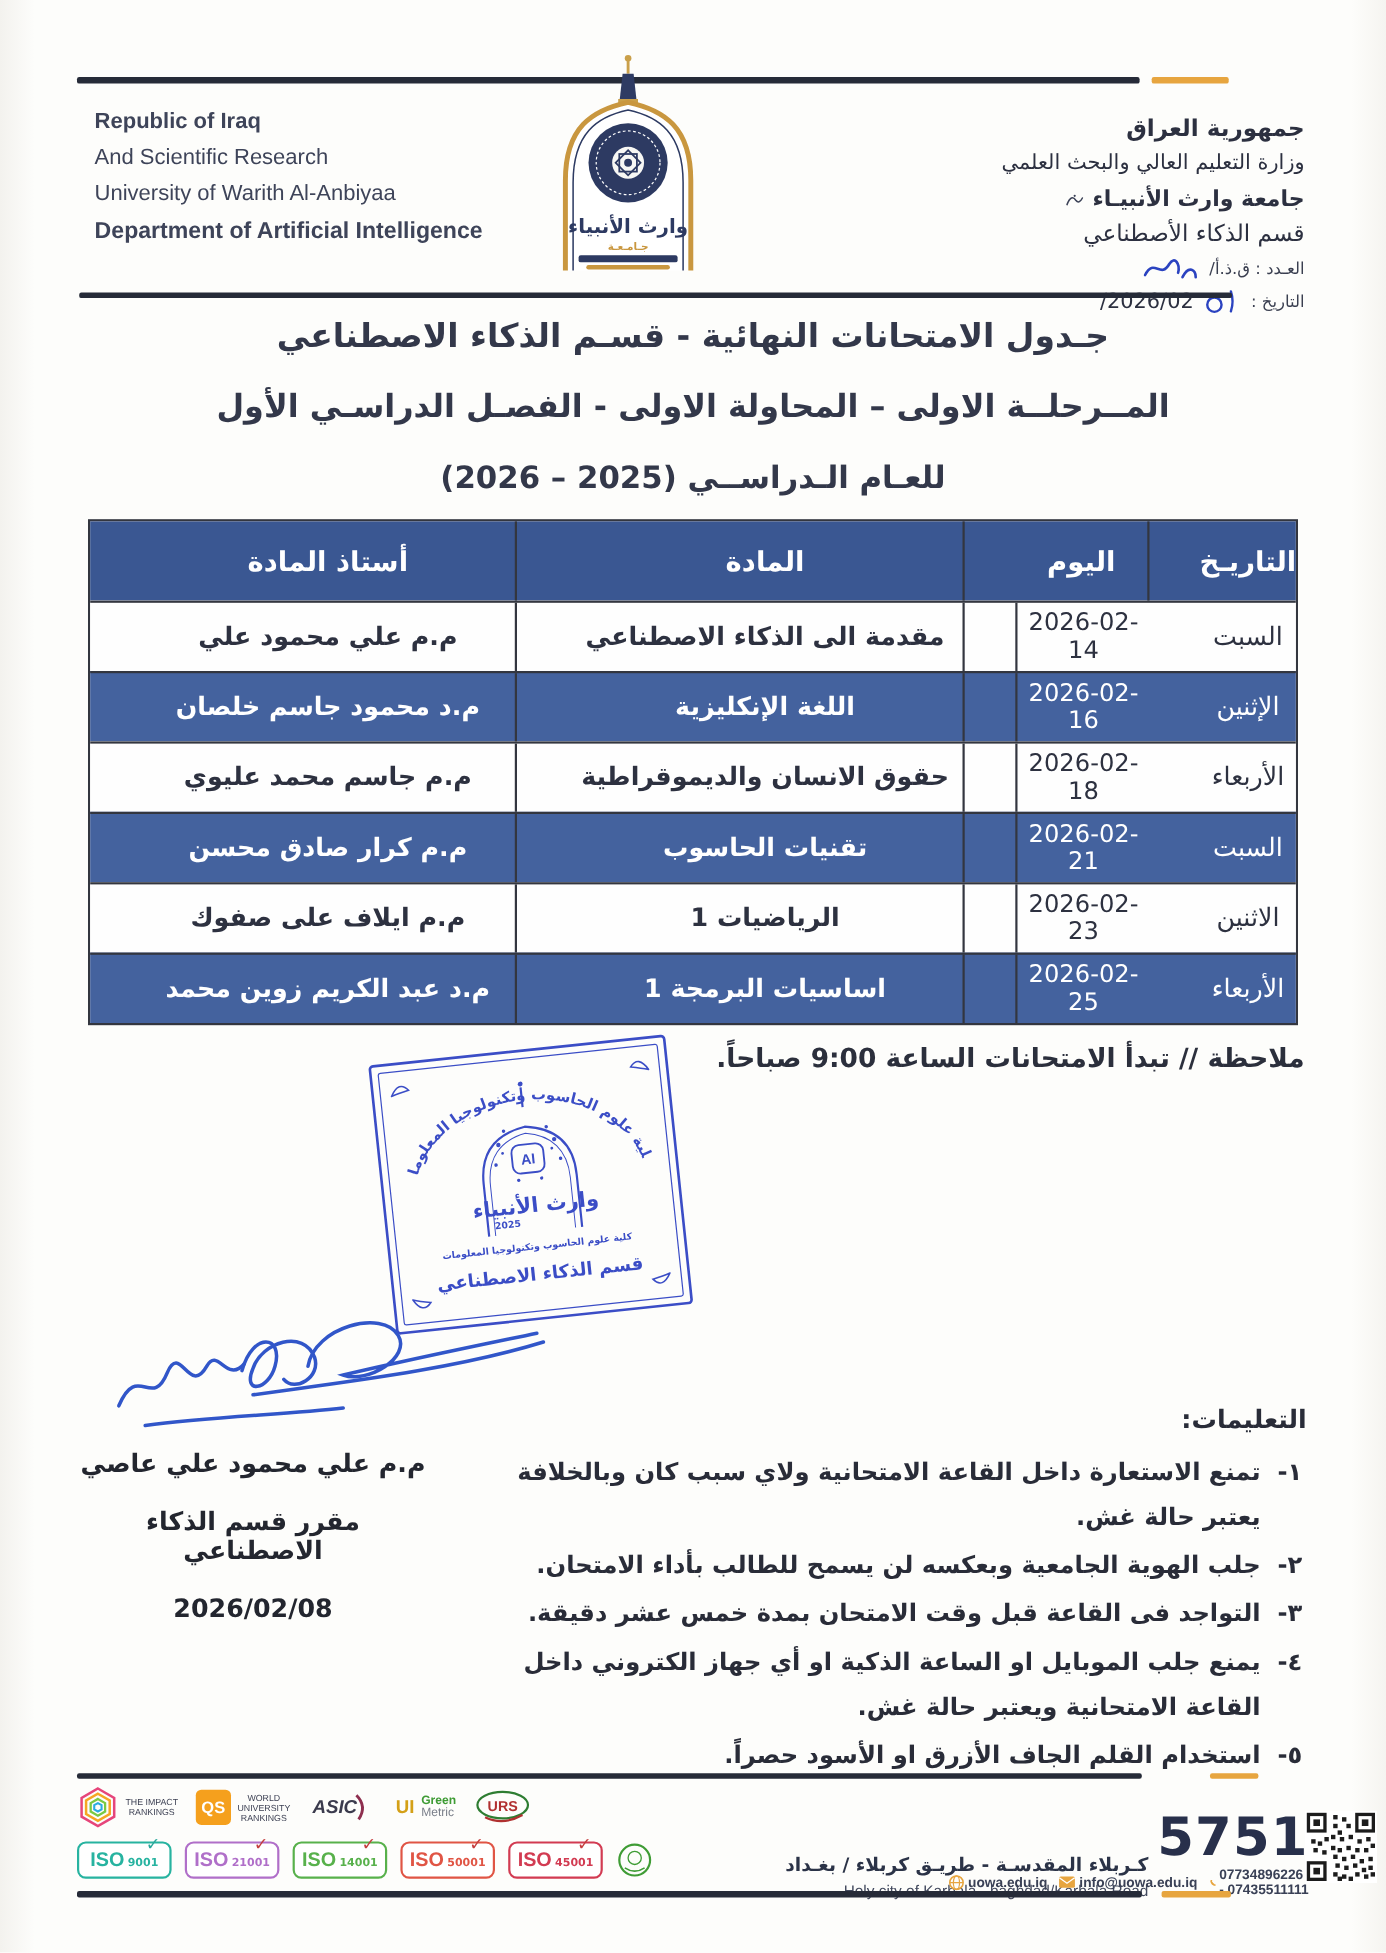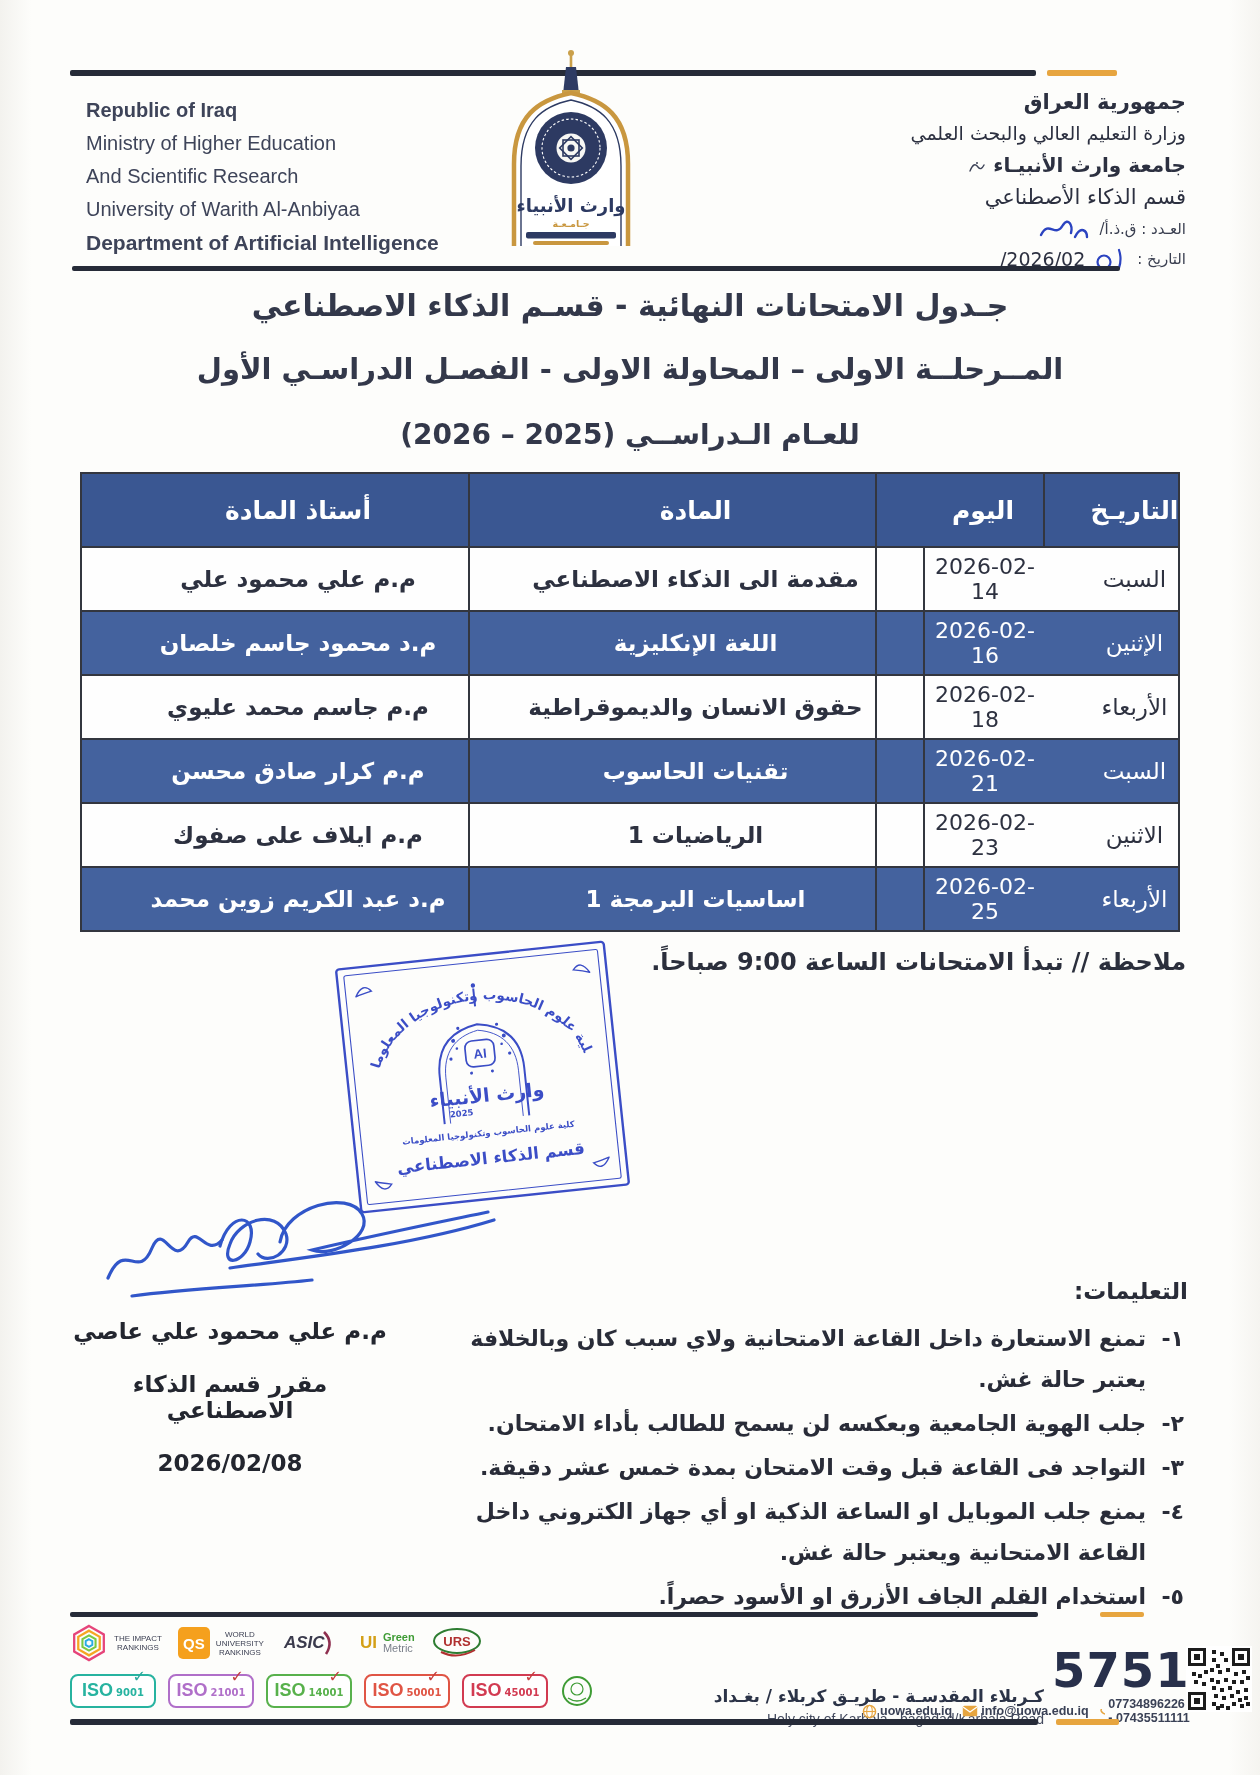--- a/index.html
+++ b/index.html
@@ -6,21 +6,21 @@
   body{width:1260px;height:1775px;background:#fdfdfb;font-family:"DejaVu Sans",sans-serif;color:#2c3040;}
   .page{position:relative;width:1260px;height:1775px;overflow:hidden;
         background:linear-gradient(90deg,#f3f2ee 0,#fdfdfb 2.5%,#fdfdfb 97.5%,#f5f4f0 100%);}
   .hline{position:absolute;height:6px;background:#262b38;border-radius:2px;}
   .hgold{position:absolute;height:6px;background:#e7a53f;border-radius:2px;}
 
   
   .en-header{position:absolute;left:86px;top:94px;font-family:"Liberation Sans",sans-serif;color:#3e4459;font-size:20px;line-height:33px;}
   .en-line.b1{font-weight:bold;}
   .en-line.b2{font-weight:bold;font-size:21px;}
-  .ar-header{position:absolute;right:74px;top:86px;direction:rtl;text-align:right;color:#2c3040;}
+  .ar-header{position:absolute;right:74px;top:101px;direction:rtl;text-align:right;color:#2c3040;}
   .ar-h1{font-weight:bold;font-size:21px;line-height:32px;}
   .ar-h2{font-size:19px;line-height:31px;}
   .ar-h3{font-weight:bold;font-size:20px;line-height:32px;}
   .ar-h4{font-size:21px;line-height:33px;}
   .ar-meta{font-size:15px;line-height:30px;color:#3a3f50;display:flex;align-items:center;gap:6px;justify-content:flex-start;}
 
   
   .title{position:absolute;left:0;width:100%;text-align:center;direction:rtl;color:#33384a;font-weight:bold;}
   .t1{top:288px;font-size:30px;}
   .t2{top:352px;font-size:29px;}
@@ -86,21 +86,20 @@
 </head>
 <body>
 
 <div class="page">
 
   <div class="hline" style="left:70px;top:70px;width:966px;"></div>
   <div class="hgold" style="left:1047px;top:70px;width:70px;"></div>
 
   <div class="en-header">
     <div class="en-line b1">Republic of Iraq</div>
-    <div class="en-line">Ministry of Higher Education</div>
     <div class="en-line">And Scientific Research</div>
     <div class="en-line">University of Warith Al-Anbiyaa</div>
     <div class="en-line b2">Department of Artificial Intelligence</div>
   </div>
 
   <div style="position:absolute;left:496px;top:46px;">
     <svg width="150" height="205" viewBox="0 0 150 205">
       <circle cx="75" cy="7" r="3" fill="#caa04a"></circle>
       <rect x="73.7" y="9" width="2.6" height="12" fill="#caa04a"></rect>
       <polygon points="70,21 80,21 83,48 67,48" fill="#2e3b63"></polygon>

